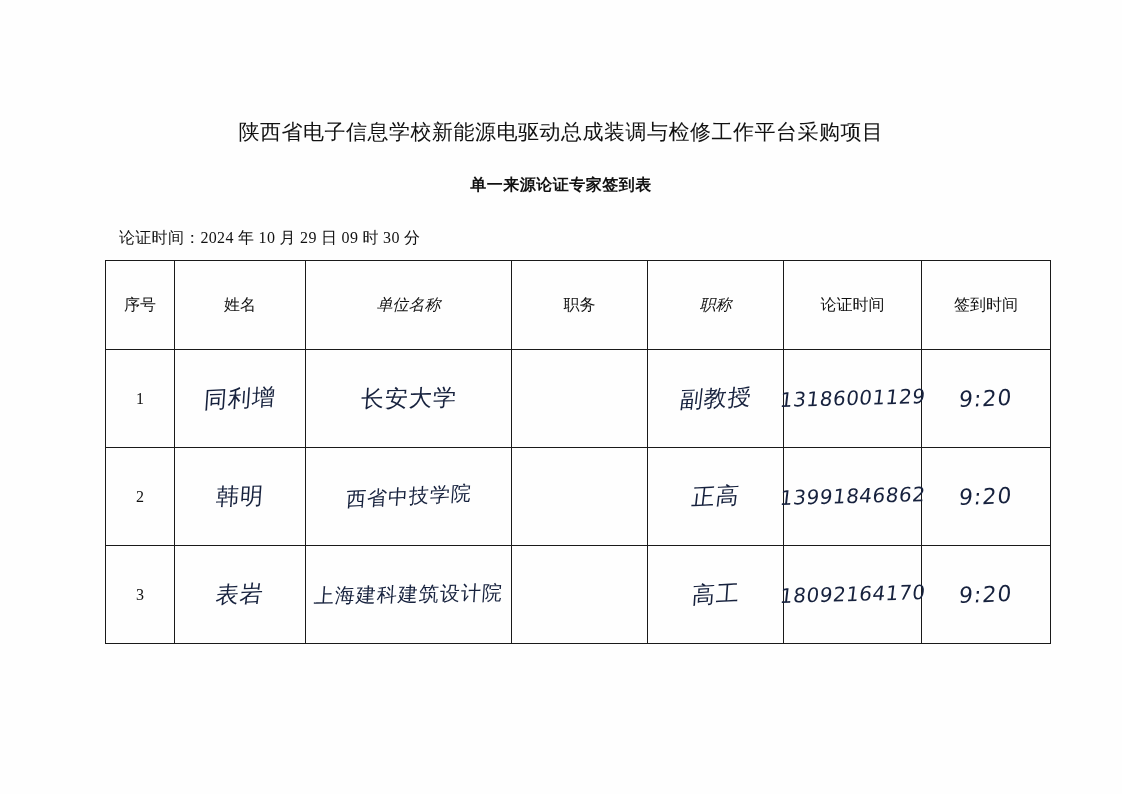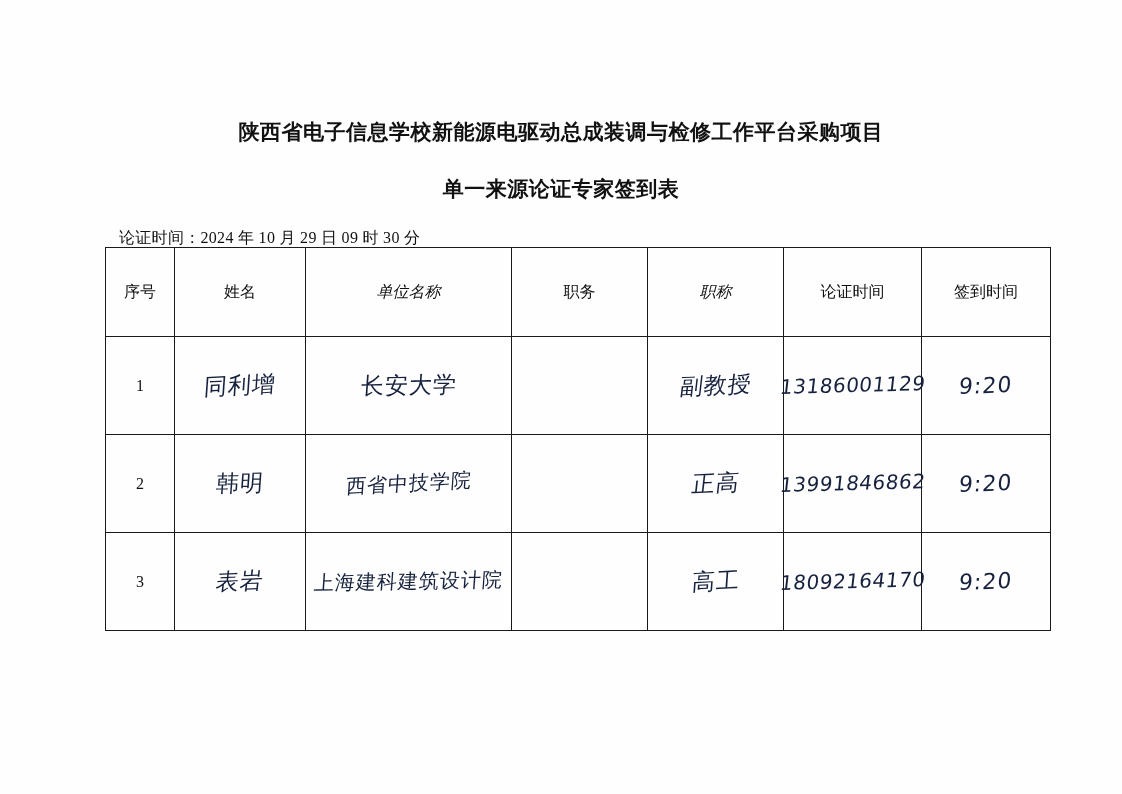--- a/index.html
+++ b/index.html
@@ -21,42 +21,42 @@
     width: 1122px;
     height: 794px;
     background: #fefefe;
   }
   .title-1 {
     position: absolute;
     left: 0; top: 118px;
     width: 1122px;
     text-align: center;
     font-size: 21px;
-    font-weight: bold;
+    font-weight: normal;
     letter-spacing: 0.5px;
   }
   .title-2 {
     position: absolute;
     left: 0; top: 175px;
     width: 1122px;
     text-align: center;
-    font-size: 21px;
+    font-size: 16px;
     font-weight: bold;
     letter-spacing: 0.5px;
   }
   .meta-line {
     position: absolute;
     left: 119px; top: 228px;
     font-size: 16px;
     letter-spacing: 0.3px;
   }
   table.signin {
     position: absolute;
     left: 105px;
-    top: 247px;
+    top: 260px;
     width: 938px;
     border-collapse: collapse;
     table-layout: fixed;
   }
   table.signin td, table.signin th {
     border: 1.4px solid #1a1a1a;
     padding: 0;
     text-align: center;
     vertical-align: middle;
     font-size: 16px;

